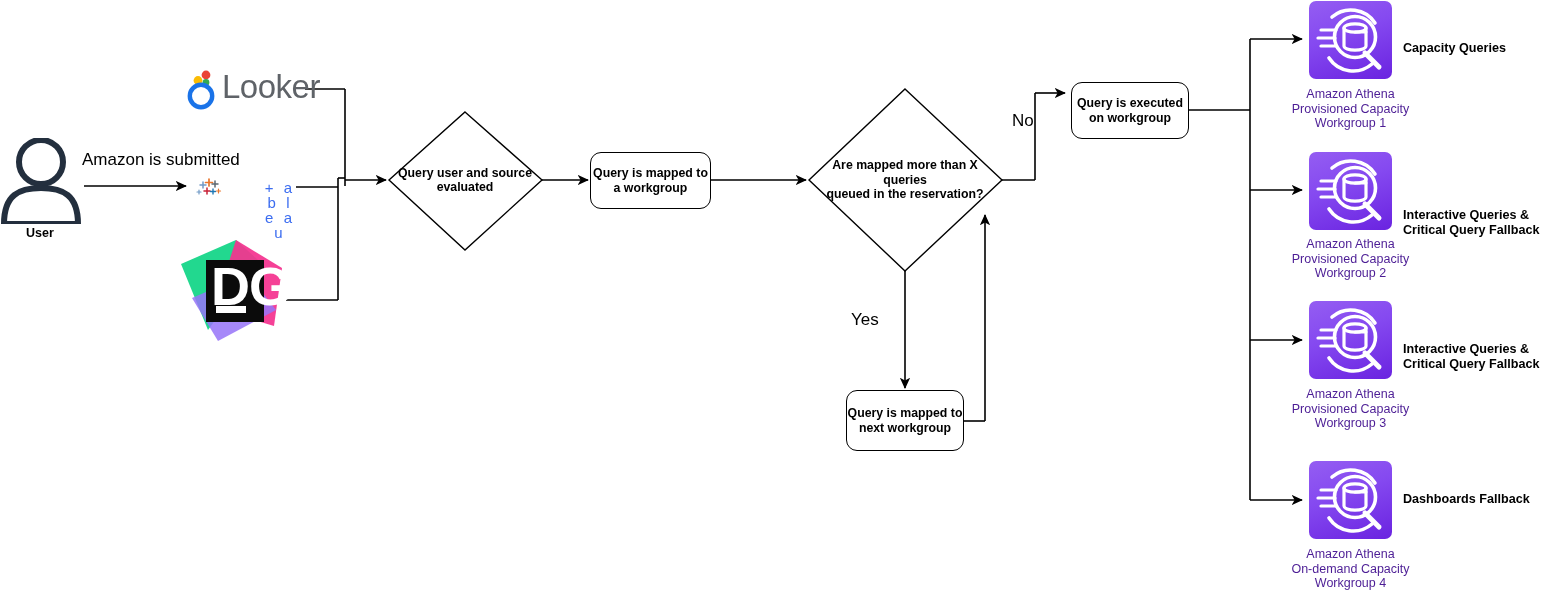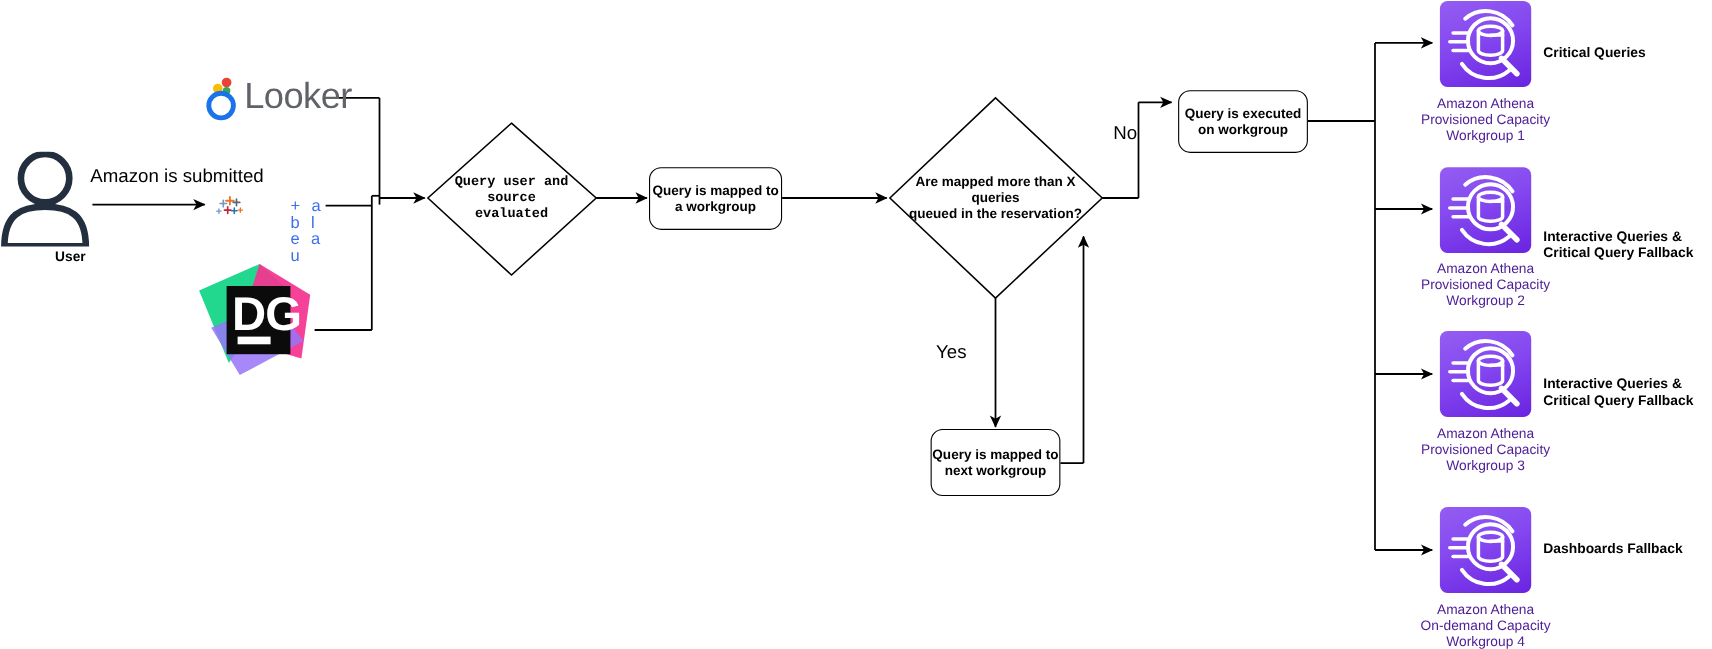--- a/index.html
+++ b/index.html
@@ -43,35 +43,35 @@
   .prod-caption{
     position:absolute;text-align:center;font-size:12.5px;line-height:14.6px;
     color:#4c1d95;white-space:pre-line;
   }
   .prod-title{
     position:absolute;font-weight:bold;font-size:12.6px;line-height:15px;
     color:#000;white-space:pre-line;
   }
 
   
-  .logo{position:absolute;}
+  .logo{position:absolute;text-align:center;}
   .looker-word{
     position:absolute;font-size:33px;line-height:33px;color:#5F6368;
     letter-spacing:-0.5px;font-family:"Liberation Sans","DejaVu Sans",sans-serif;
   }
   .tableau-word{
     position:absolute;font-size:15px;line-height:15px;color:#3C6DF0;
     letter-spacing:3.1px;font-family:"Liberation Sans","DejaVu Sans",sans-serif;margin-left:40px;
   }
   .dg-letters{
-    position:absolute;color:#fff;font-weight:bold;font-size:43px;line-height:40px;
+    position:absolute;color:#fff;font-weight:bold;font-size:54px;line-height:40px;
     letter-spacing:-1px;font-family:"Liberation Sans","DejaVu Sans",sans-serif;
   }
   .user-caption{
-    position:absolute;font-weight:bold;font-size:12.5px;color:#000;text-align:center;padding-left:24px;
+    position:absolute;font-weight:bold;font-size:12.5px;color:#000;text-align:center;
   }
 </style>
 </head>
 <body>
 
 <svg id="canvas" viewBox="0 0 1556 590">
   <defs>
     <marker id="arrow" viewBox="0 0 10 10" refX="9.2" refY="5" markerWidth="7" markerHeight="7" orient="auto-start-reverse">
       <path d="M0,0.4 L10,5 L0,9.6 L2.6,5 Z" fill="#000"></path>
     </marker>
@@ -180,21 +180,21 @@
   <svg width="110" height="105" viewBox="0 0 110 105">
     <polygon points="3,26 58,2 80,22 30,92" fill="#22D88F"></polygon>
     <polygon points="58,2 104,30 96,88 36,70" fill="#F4338F" opacity="0.93"></polygon>
     <polygon points="14,60 70,36 98,72 40,103" fill="#9775F8" opacity="0.86"></polygon>
     <rect x="28" y="22" width="58" height="62" fill="#0B0B0B"></rect>
     <rect x="38" y="68" width="30" height="7" fill="#ffffff"></rect>
   </svg>
   <div class="dg-letters" style="left:33px;top:28px;">DG</div>
 </div>
 
-<div class="node-text" style="left:391px;top:155px;width:148px;height:50px;font-family:Liberation Mono, monospace;">Query user and source
+<div class="node-text" style="left:391px;top:155px;width:148px;height:50px;">Query user and source
 evaluated</div>
 
 <div class="proc" style="left:590px;top:152px;width:121px;height:57px;"></div>
 <div class="node-text" style="left:590px;top:152px;width:121px;height:57px;">Query is mapped to
 a workgroup</div>
 
 <div class="node-text" style="left:813px;top:157px;width:184px;height:46px;">Are mapped more than X queries
 queued in the reservation?</div>
 
 <div class="proc" style="left:1071px;top:82px;width:118px;height:57px;"></div>
@@ -214,21 +214,21 @@
       <line x1="56" y1="52" x2="70" y2="66" stroke-width="5"></line>
       <line x1="12" y1="29" x2="27" y2="29" stroke-width="3.2"></line>
       <line x1="9" y1="37" x2="26" y2="37" stroke-width="3.2"></line>
       <line x1="12" y1="45" x2="27" y2="45" stroke-width="3.2"></line>
       <ellipse cx="46" cy="27" rx="11" ry="4.2" stroke-width="3.2"></ellipse>
       <path d="M35,27 L35,45 A11,4.2 0 0 0 57,45 L57,27" stroke-width="3.2"></path>
       <line x1="46" y1="31" x2="57" y2="31" stroke-width="3"></line>
     </g>
   </svg>
 </div>
-<div class="prod-title" style="left:1403px;top:41px;width:150px;">Critical Queries</div>
+<div class="prod-title" style="left:1403px;top:41px;width:150px;">Capacity Queries</div>
 <div class="prod-caption" style="left:1268px;top:87px;width:165px;">Amazon Athena
 Provisioned Capacity
 Workgroup 1</div>
 
 <div class="athena-icon" style="left:1309px;top:152px;">
   <svg width="83" height="78" viewBox="0 0 83 78">
     <g fill="none" stroke="#ffffff" stroke-linecap="round">
       <path d="M23,16 A29,29 0 0 1 66,22" stroke-width="3.6"></path>
       <path d="M20,57 A29,29 0 0 0 63,63" stroke-width="3.6"></path>
       <circle cx="46" cy="36" r="20.5" stroke-width="3.6"></circle>

